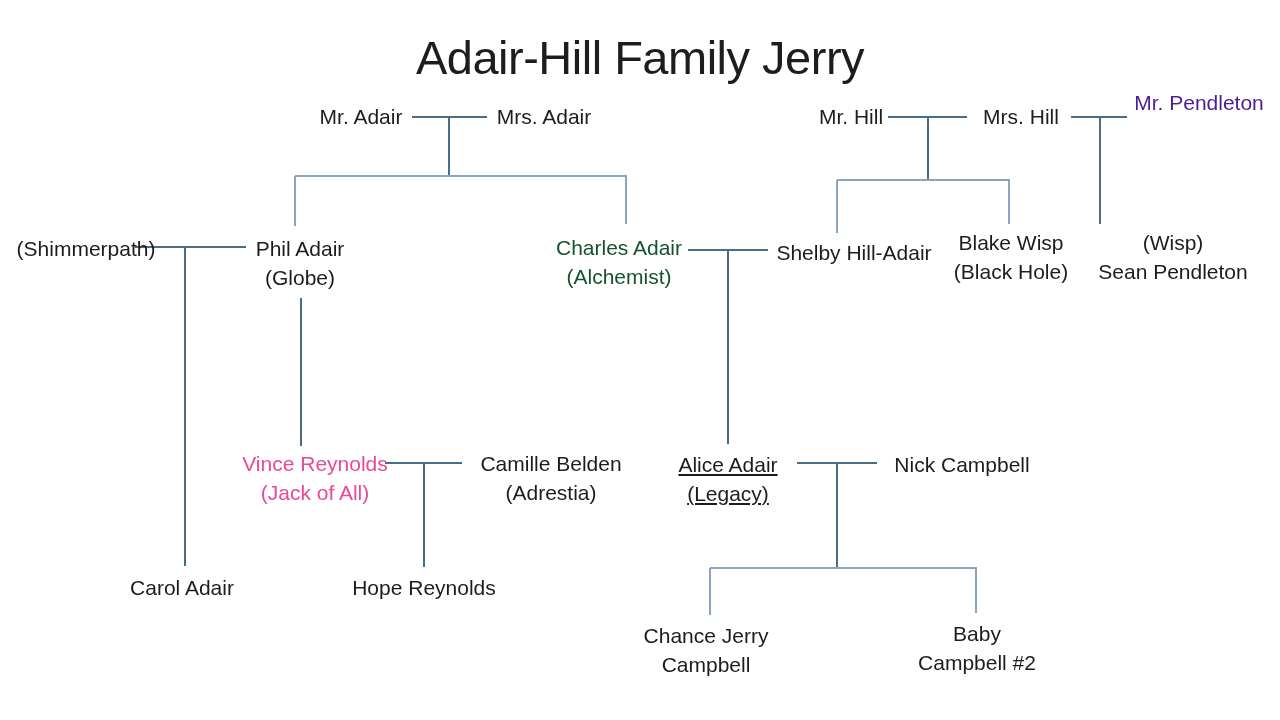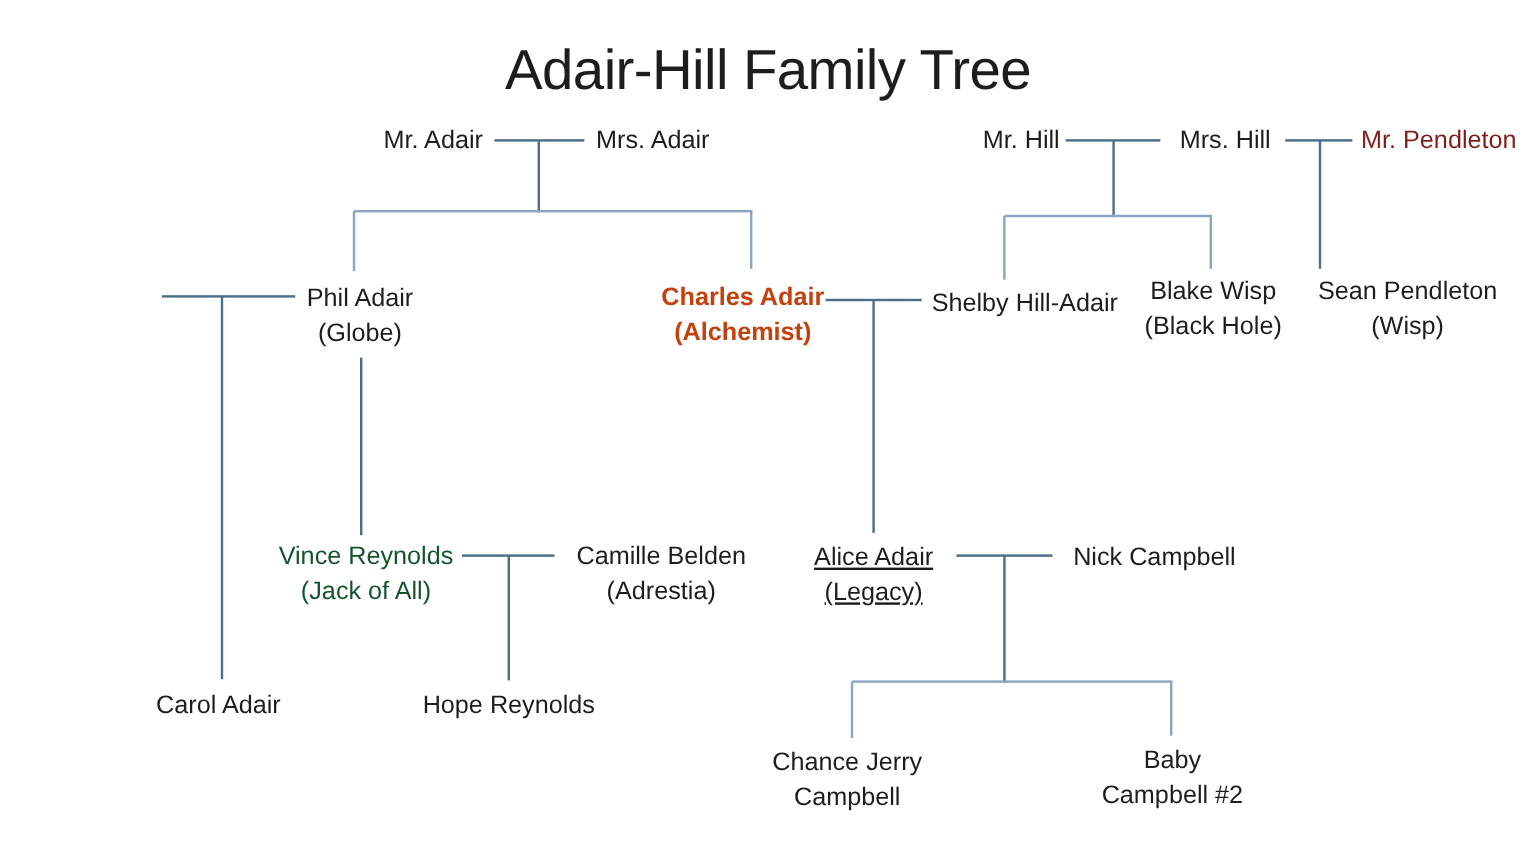--- a/index.html
+++ b/index.html
@@ -41,21 +41,21 @@
   .line {
     position: absolute;
   }
   .line.dark  { background: #4a6d88; }
   .line.light { background: #8aa5bf; }
 </style>
 </head>
 <body>
 
 <div id="stage" style="background: rgb(255, 255, 255);">
-  <div id="diagram-title" style="color: rgb(29, 29, 29);">Adair-Hill Family Tree</div>
+  <div id="diagram-title" style="color: rgb(29, 29, 29);">Adair-Hill Family Jerry</div>
   <div id="tree">
       <div class="line dark" style="left: 412px; top: 116px; width: 75px; height: 2px; background: rgb(74, 109, 136);"></div>
       <div class="line dark" style="left: 448px; top: 117px; width: 2px; height: 60px; background: rgb(74, 109, 136);"></div>
       <div class="line light" style="left: 295px; top: 175px; width: 332px; height: 2px; background: rgb(138, 165, 191);"></div>
       <div class="line light" style="left: 294px; top: 176px; width: 2px; height: 50px; background: rgb(138, 165, 191);"></div>
       <div class="line light" style="left: 625px; top: 176px; width: 2px; height: 48px; background: rgb(138, 165, 191);"></div>
       <div class="line dark" style="left: 888px; top: 116px; width: 79px; height: 2px; background: rgb(74, 109, 136);"></div>
       <div class="line dark" style="left: 927px; top: 117px; width: 2px; height: 64px; background: rgb(74, 109, 136);"></div>
       <div class="line light" style="left: 837px; top: 179px; width: 173px; height: 2px; background: rgb(138, 165, 191);"></div>
       <div class="line light" style="left: 836px; top: 180px; width: 2px; height: 53px; background: rgb(138, 165, 191);"></div>
@@ -79,45 +79,46 @@
       </div>
       <div class="person" style="left: 544px; top: 102px; color: rgb(29, 29, 29); text-align: right;">
         <div class="pline">Mrs. Adair</div>
       </div>
       <div class="person" style="left: 835px; top: 102px; color: rgb(29, 29, 29); margin-left: 16px;">
         <div class="pline">Mr. Hill</div>
       </div>
       <div class="person" style="left: 1021px; top: 102px; color: rgb(29, 29, 29);">
         <div class="pline">Mrs. Hill</div>
       </div>
-      <div class="person" style="left: 1199px; top: 102px; color: #7f1d1d;">
+      <div class="person" style="left: 1199px; top: 88px; color: #4c1d95;">
         <div class="pline">Mr. Pendleton</div>
       </div>
       <div class="person" style="left: 86px; top: 234px; color: rgb(29, 29, 29);">
+        <div class="pline">(Shimmerpath)</div>
       </div>
       <div class="person" style="left: 300px; top: 234px; color: rgb(29, 29, 29);">
         <div class="pline">Phil Adair</div>
         <div class="pline">(Globe)</div>
       </div>
-      <div class="person" style="left: 619px; top: 233px; color: #c2410c; font-weight: bold;">
+      <div class="person" style="left: 619px; top: 233px; color: #14532d;">
         <div class="pline">Charles Adair</div>
         <div class="pline">(Alchemist)</div>
       </div>
       <div class="person" style="left: 854px; top: 238px; color: rgb(29, 29, 29); text-align: right;">
         <div class="pline">Shelby Hill-Adair</div>
       </div>
       <div class="person" style="left: 1011px; top: 228px; color: rgb(29, 29, 29);">
         <div class="pline">Blake Wisp</div>
         <div class="pline">(Black Hole)</div>
       </div>
       <div class="person" style="left: 1173px; top: 228px; color: rgb(29, 29, 29);">
+        <div class="pline">(Wisp)</div>
         <div class="pline">Sean Pendleton</div>
-        <div class="pline">(Wisp)</div>
       </div>
-      <div class="person" style="left: 305px; top: 449px; color: #14532d;">
+      <div class="person" style="left: 315px; top: 449px; color: #ec4899;">
         <div class="pline">Vince Reynolds</div>
         <div class="pline">(Jack of All)</div>
       </div>
       <div class="person" style="left: 551px; top: 449px; color: rgb(29, 29, 29);">
         <div class="pline">Camille Belden</div>
         <div class="pline">(Adrestia)</div>
       </div>
       <div class="person" style="left: 728px; top: 450px; color: rgb(29, 29, 29); text-decoration: underline;">
         <div class="pline">Alice Adair</div>
         <div class="pline">(Legacy)</div>

